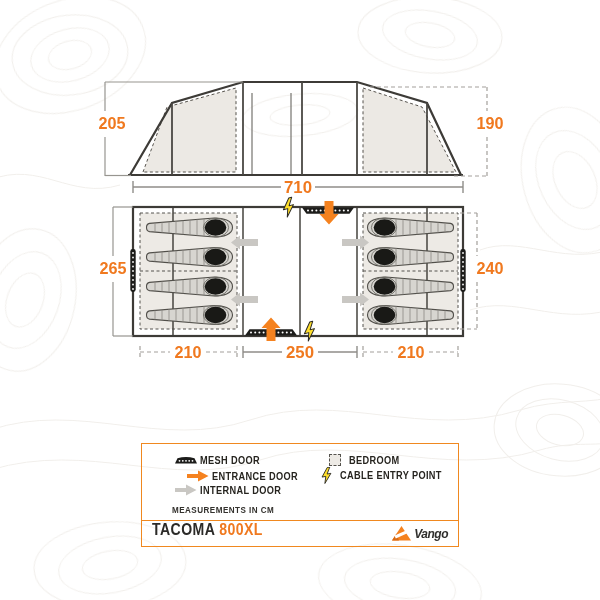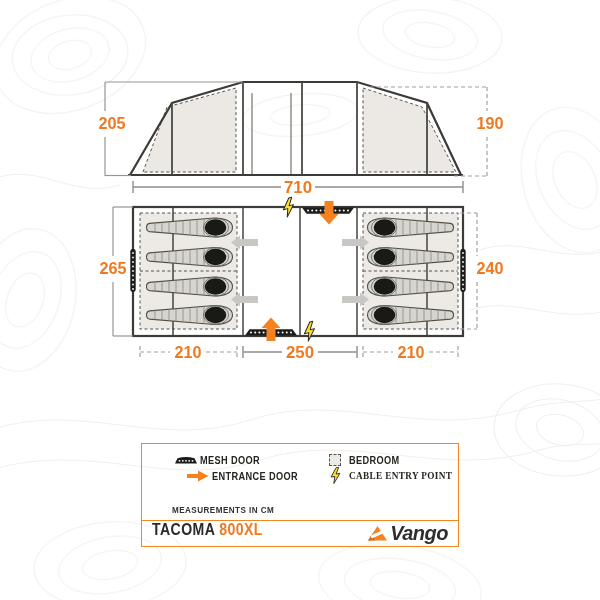--- a/index.html
+++ b/index.html
@@ -20,21 +20,21 @@
   .lg-icon{display:flex;align-items:center;justify-content:center;width:24px;}
   .bedroom-swatch{width:12px;height:12px;border:1.2px dashed #55534e;background:#edeae5;box-sizing:border-box;}
   #measure-note{position:absolute;left:30px;top:61px;font-size:8.5px;font-weight:bold;
                 color:#33312d;letter-spacing:.5px;transform:scaleX(.95);transform-origin:left center;}
   #title-bar{height:26px;border-top:1.5px solid #f0881f;display:flex;
              justify-content:space-between;padding:0 10px;box-sizing:border-box;}
   #model-title{font-size:16px;font-weight:800;letter-spacing:.5px;color:#2b2a28;
                transform:scaleX(.88);transform-origin:left center;white-space:nowrap;}
   #model-title .variant{color:#f0791f;}
   #brand-logo{display:flex;align-items:center;gap:2px;}
-  #brand-name{font-size:20px;font-weight:900;font-style:italic;color:#2f2e2c;letter-spacing:-.5px;}
+  #brand-name{font-size:12px;font-weight:900;font-style:italic;color:#2f2e2c;letter-spacing:-.5px;}
 </style>
 </head>
 <body>
 
 <div id="stage">
 
   <svg id="topo" width="600" height="600" viewBox="0 0 600 600">
     <g stroke="#e8e4de" fill="none" stroke-width="1" opacity="0.6">
       <g transform="translate(70,55) rotate(-15)">
         <ellipse rx="22" ry="14"></ellipse>
@@ -336,29 +336,37 @@
 
       <div class="lg-row" style="left:44px;top:24px;align-items:flex-end;">
         <span class="lg-icon">
           <svg width="24" height="12" viewBox="0 0 24 12">
             <polygon points="1,4 12,4 12,0.5 22.5,6 12,11.5 12,8 1,8" fill="#f5821f"></polygon>
           </svg>
         </span>
         <span class="lg-label">ENTRANCE DOOR</span>
       </div>
 
+      <div class="lg-row" style="left:32px;top:39px;">
+        <span class="lg-icon">
+          <svg width="24" height="12" viewBox="0 0 24 12">
+            <polygon points="1,4 12,4 12,0.5 22.5,6 12,11.5 12,8 1,8" fill="#c9c7c3"></polygon>
+          </svg>
+        </span>
+        <span class="lg-label">INTERNAL DOOR</span>
+      </div>
 
       <div class="lg-row" style="left:181px;top:9px;justify-content:flex-end;">
         <span class="lg-icon">
           <span class="bedroom-swatch"></span>
         </span>
         <span class="lg-label">BEDROOM</span>
       </div>
 
-      <div class="lg-row" style="left:181px;top:24px;font-family:Liberation Serif, serif;">
+      <div class="lg-row" style="left:172px;top:24px;">
         <span class="lg-icon">
           <svg width="15" height="17" viewBox="-2 -1 15 20">
             <path d="M8,0 L0,10 L4.5,10 L2,18 L11,7.5 L6.5,7.5 L11,0 Z" fill="#ffdf2b" stroke="#2a2925" stroke-width="1" stroke-linejoin="round" transform="rotate(-10 5 9)"></path>
           </svg>
         </span>
         <span class="lg-label">CABLE ENTRY POINT</span>
       </div>
 
       <div id="measure-note">MEASUREMENTS IN CM</div>
     </div>

